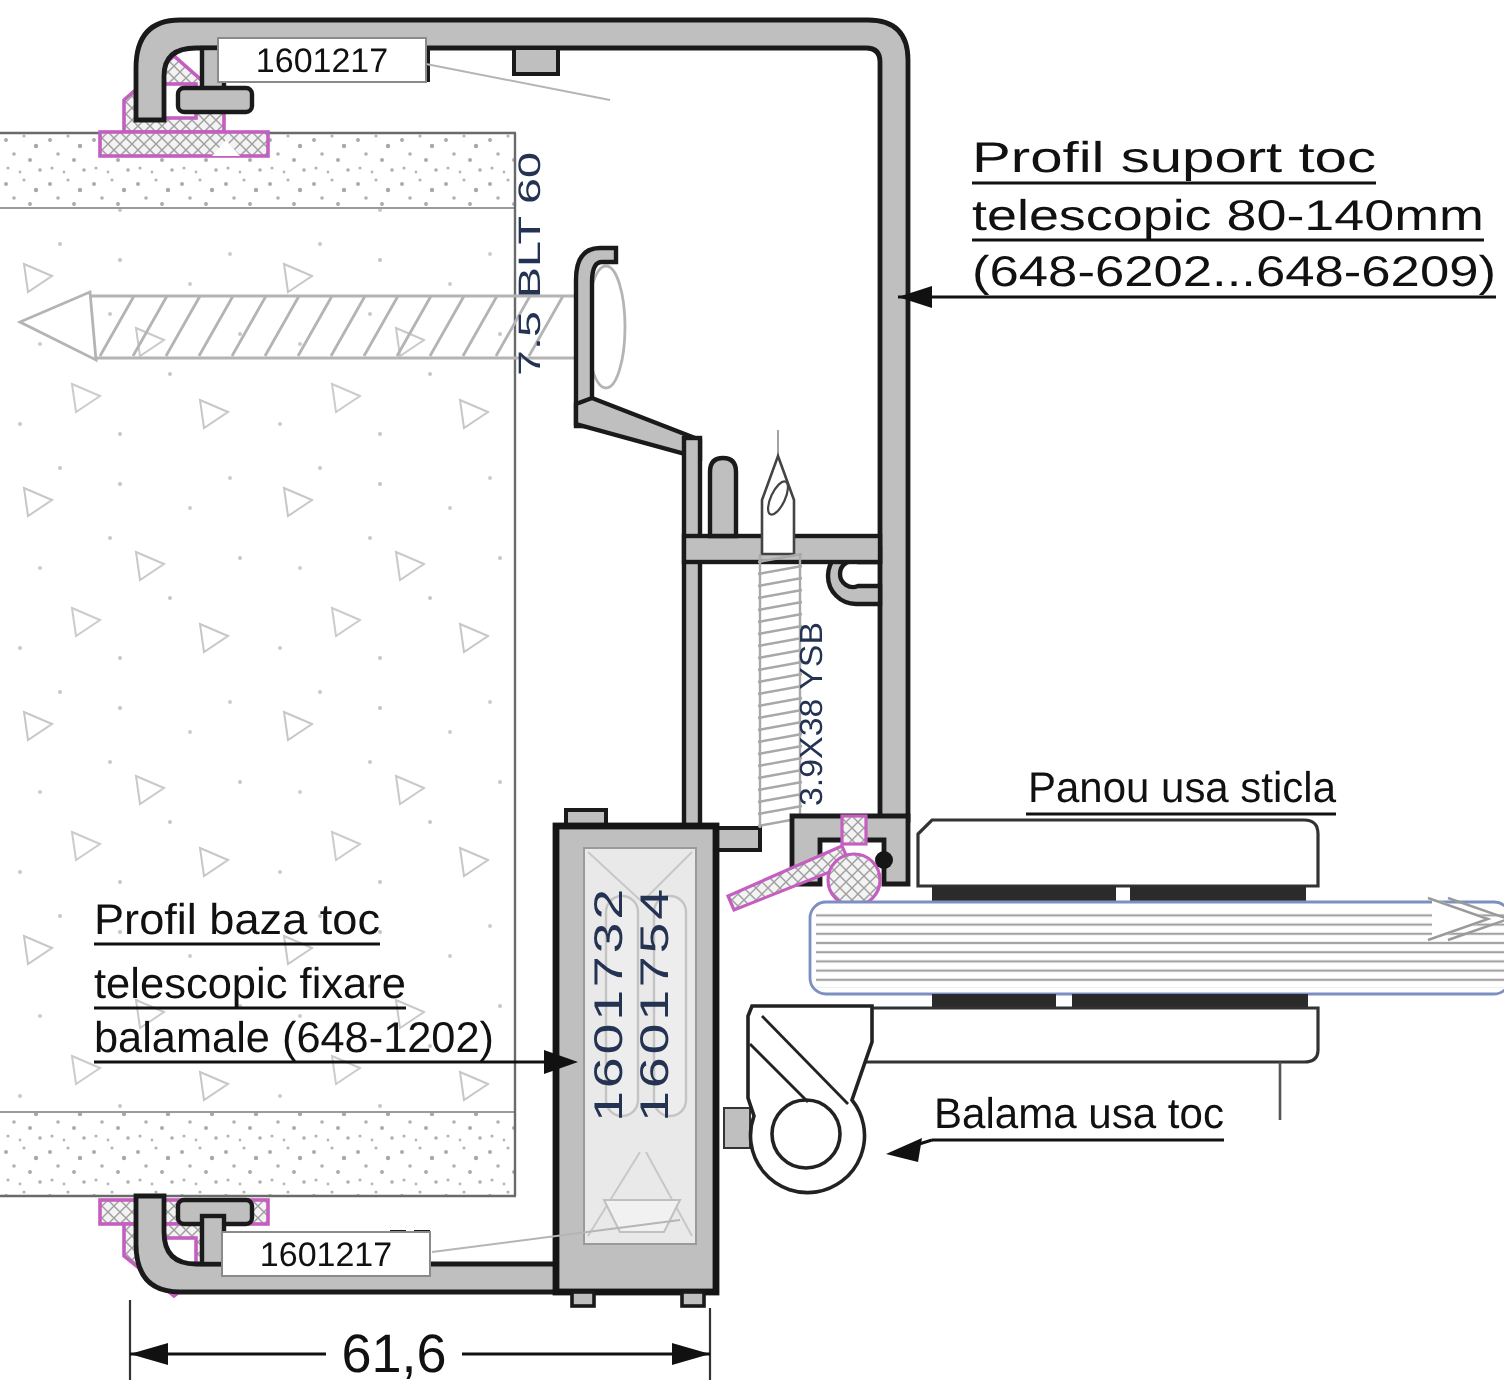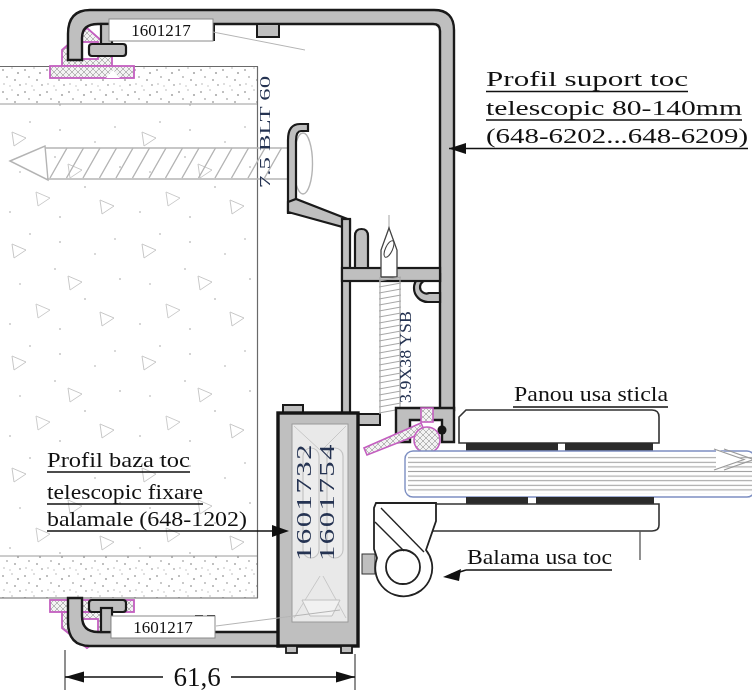--- a/index.html
+++ b/index.html
@@ -1,16 +1,16 @@
 <!DOCTYPE html>
 <html><head>
 <meta charset="utf-8">
 <style>
   html,body{margin:0;padding:0;background:#fff;}
-  .stage{width:752px;height:697px;position:relative;font-family:Liberation Serif, serif;}
+  .stage{width:752px;height:697px;position:relative;font-family:Liberation Sans, sans-serif;}
   svg{display:block;}
   text{fill:#111;}
   .callout{font-size:21.5px;}
   .boxlabel{font-size:17px;}
   .dimtext{font-size:27px;}
   .spec{font-size:16px;fill:#253352;}
   .refnum{font-size:20px;fill:#253352;letter-spacing:1px;}
 </style>
 </head>
 <body>

